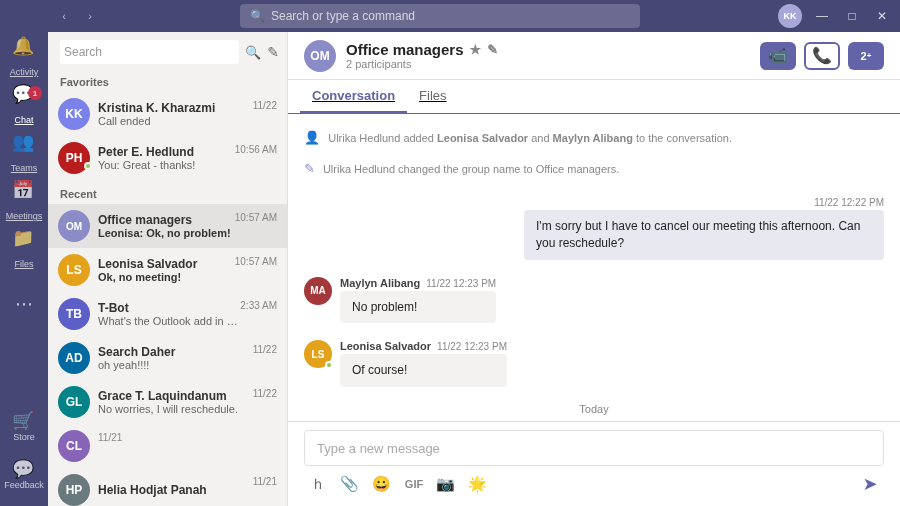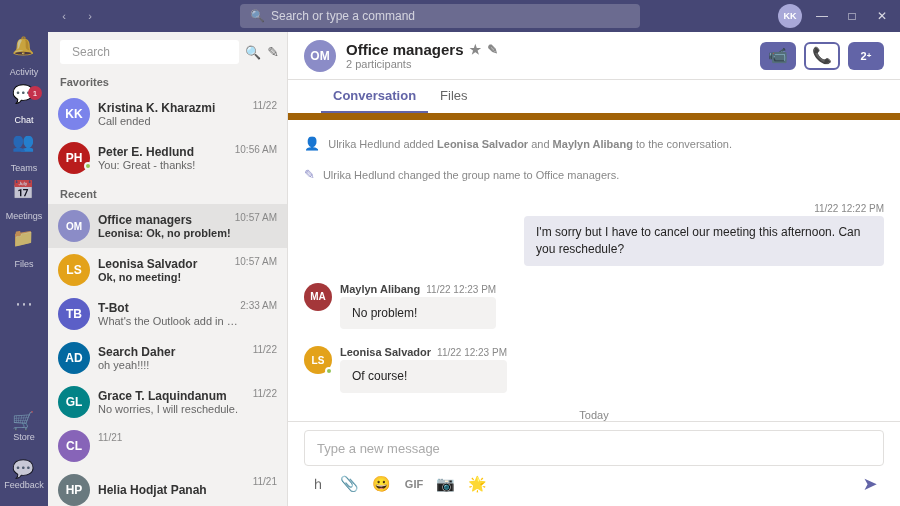--- a/index.html
+++ b/index.html
@@ -25,20 +25,21 @@
       color: rgba(255,255,255,0.7);
       font-size: 18px;
       position: relative;
       flex-direction: column;
     }
     .sidebar-icons .top-icon.active { color: #fff; }
     .sidebar-icons .top-icon .icon-label {
       font-size: 9px;
       color: rgba(255,255,255,0.7);
       margin-top: 10px;
+      text-decoration: underline;
     }
     .sidebar-icons .top-icon.active .icon-label { color: #fff; }
     .sidebar-icons .top-icon .badge {
       position: absolute;
       top: 6px;
       right: 6px;
       background: #c4314b;
       color: #fff;
       border-radius: 50%;
       width: 14px;
@@ -91,21 +92,21 @@
       display: flex;
       align-items: center;
       padding: 8px 8px 4px 12px;
       gap: 6px;
     }
     .chat-list-header input {
       flex: 1;
       border: none;
       background: #fff;
       border-radius: 3px;
-      padding: 5px 12px;
+      padding: 5px 4px;
       font-size: 12px;
       color: #333;
       outline: none;
     }
     .chat-list-header input::placeholder { color: #999; }
     .chat-list-header .edit-btn {
       color: #666;
       cursor: pointer;
       font-size: 14px;
     }
@@ -246,22 +247,23 @@
       border-radius: 6px;
       width: 36px;
       height: 28px;
       font-size: 11px;
       font-weight: 600;
     }
 
     
     .chat-tabs {
       display: flex;
-      border-bottom: 7px solid #a16207;
-      padding: 0 33px;
+      border-bottom: 1px solid #a16207;
+      padding: 0 12px;
+      text-decoration: underline;
     }
     .chat-tab {
       padding: 8px 12px;
       font-size: 13px;
       color: #666;
       cursor: pointer;
       border-bottom: 2px solid transparent;
     }
     .chat-tab.active {
       color: #6264a7;

